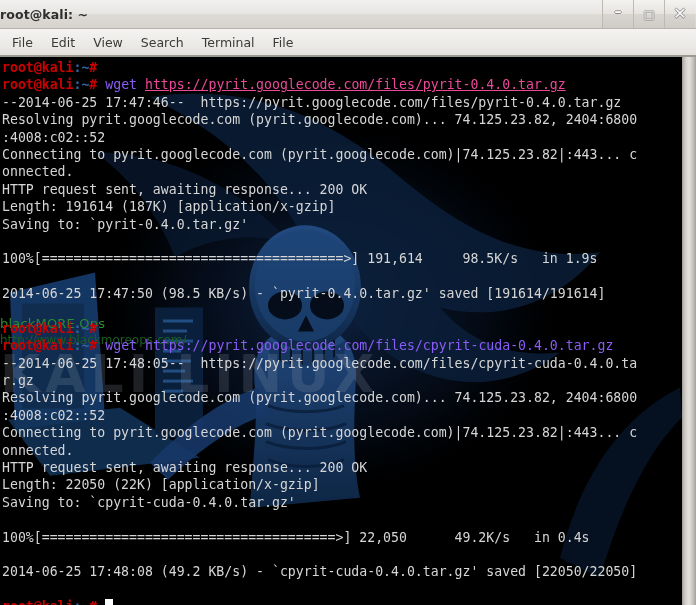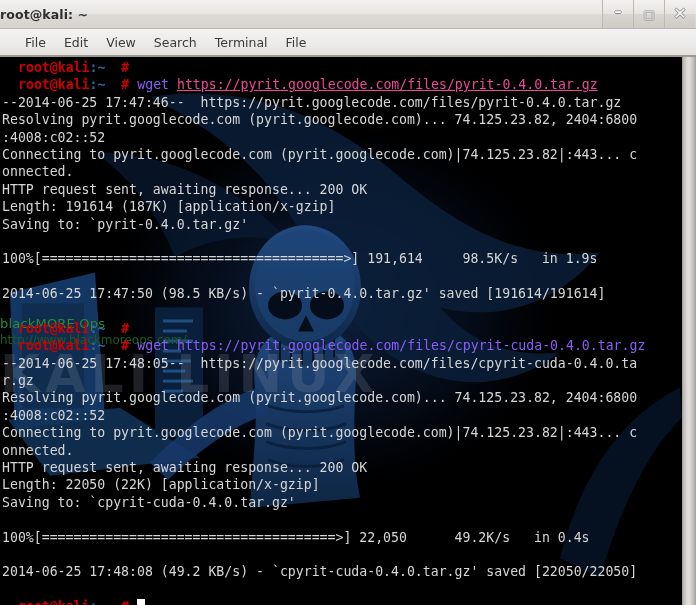--- a/index.html
+++ b/index.html
@@ -65,21 +65,21 @@
   .win-btn.close .glyph { font-size: 16px; }
 
   
   .menubar {
     height: 28px;
     flex: 0 0 28px;
     background: linear-gradient(to bottom, #f4f3f1 0%, #eceae7 60%, #e4e1dd 100%);
     border-bottom: 2px solid #9c9892;
     display: flex;
     align-items: center;
-    padding-left: 16px;
+    padding-left: 3px;
     box-sizing: border-box;
   }
   .menu-item {
     font-family: "DejaVu Sans", sans-serif;
     font-size: 12.5px;
     color: #3a3a3a;
     padding: 2px 9px;
     user-select: none;
     cursor: default;
   }
@@ -149,21 +149,21 @@
     padding: 2px 0 0 2px;
     box-sizing: border-box;
     font-family: "DejaVu Sans Mono", monospace;
     font-size: 13.2px;
     line-height: 17.4px;
     color: #d6d6d6;
     white-space: pre;
     letter-spacing: 0px;
   }
   .line { height: 17.4px; white-space: pre; }
-  .u { color: #cc0000; font-weight: bold; margin-left: 16px; }
+  .u { color: #cc0000; font-weight: bold; }
   .h { color: #3465a4; font-weight: bold; }
   .w { color: #8b5cf6; }
   .link { color: #ec4899; text-decoration: underline; }
   .cursor {
     display: inline-block;
     width: 8px; height: 14px;
     background: #ffffff;
     vertical-align: -2px;
   }
 

